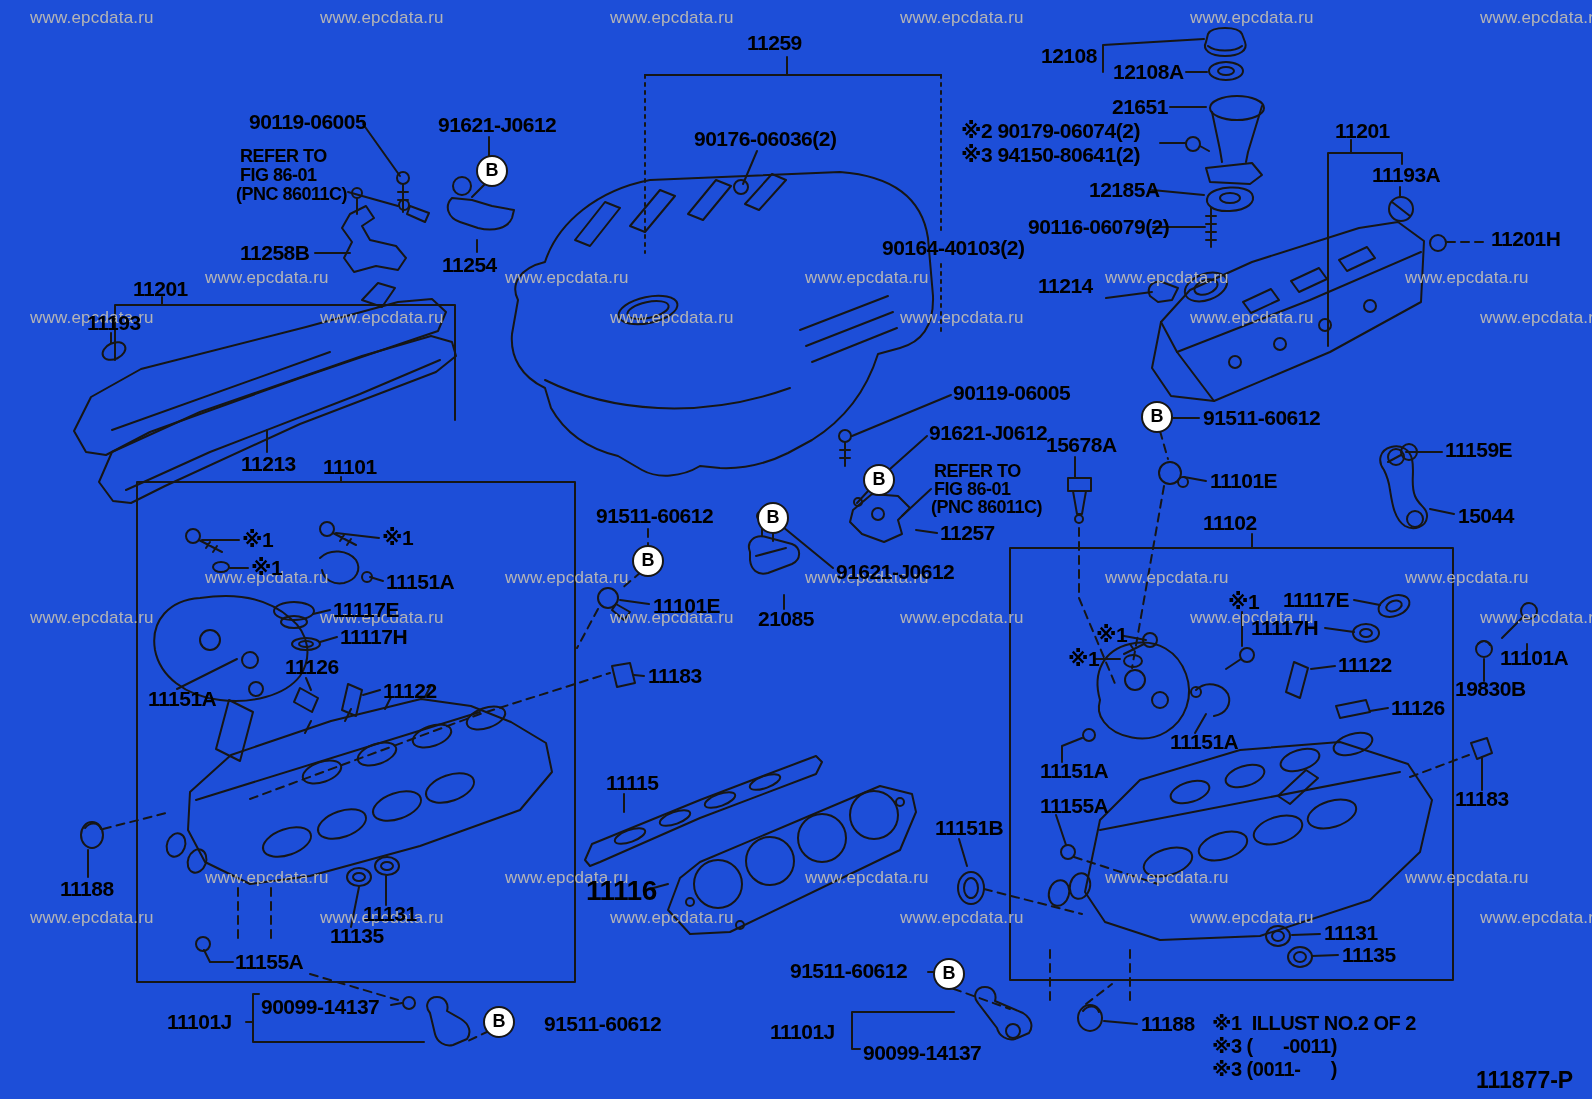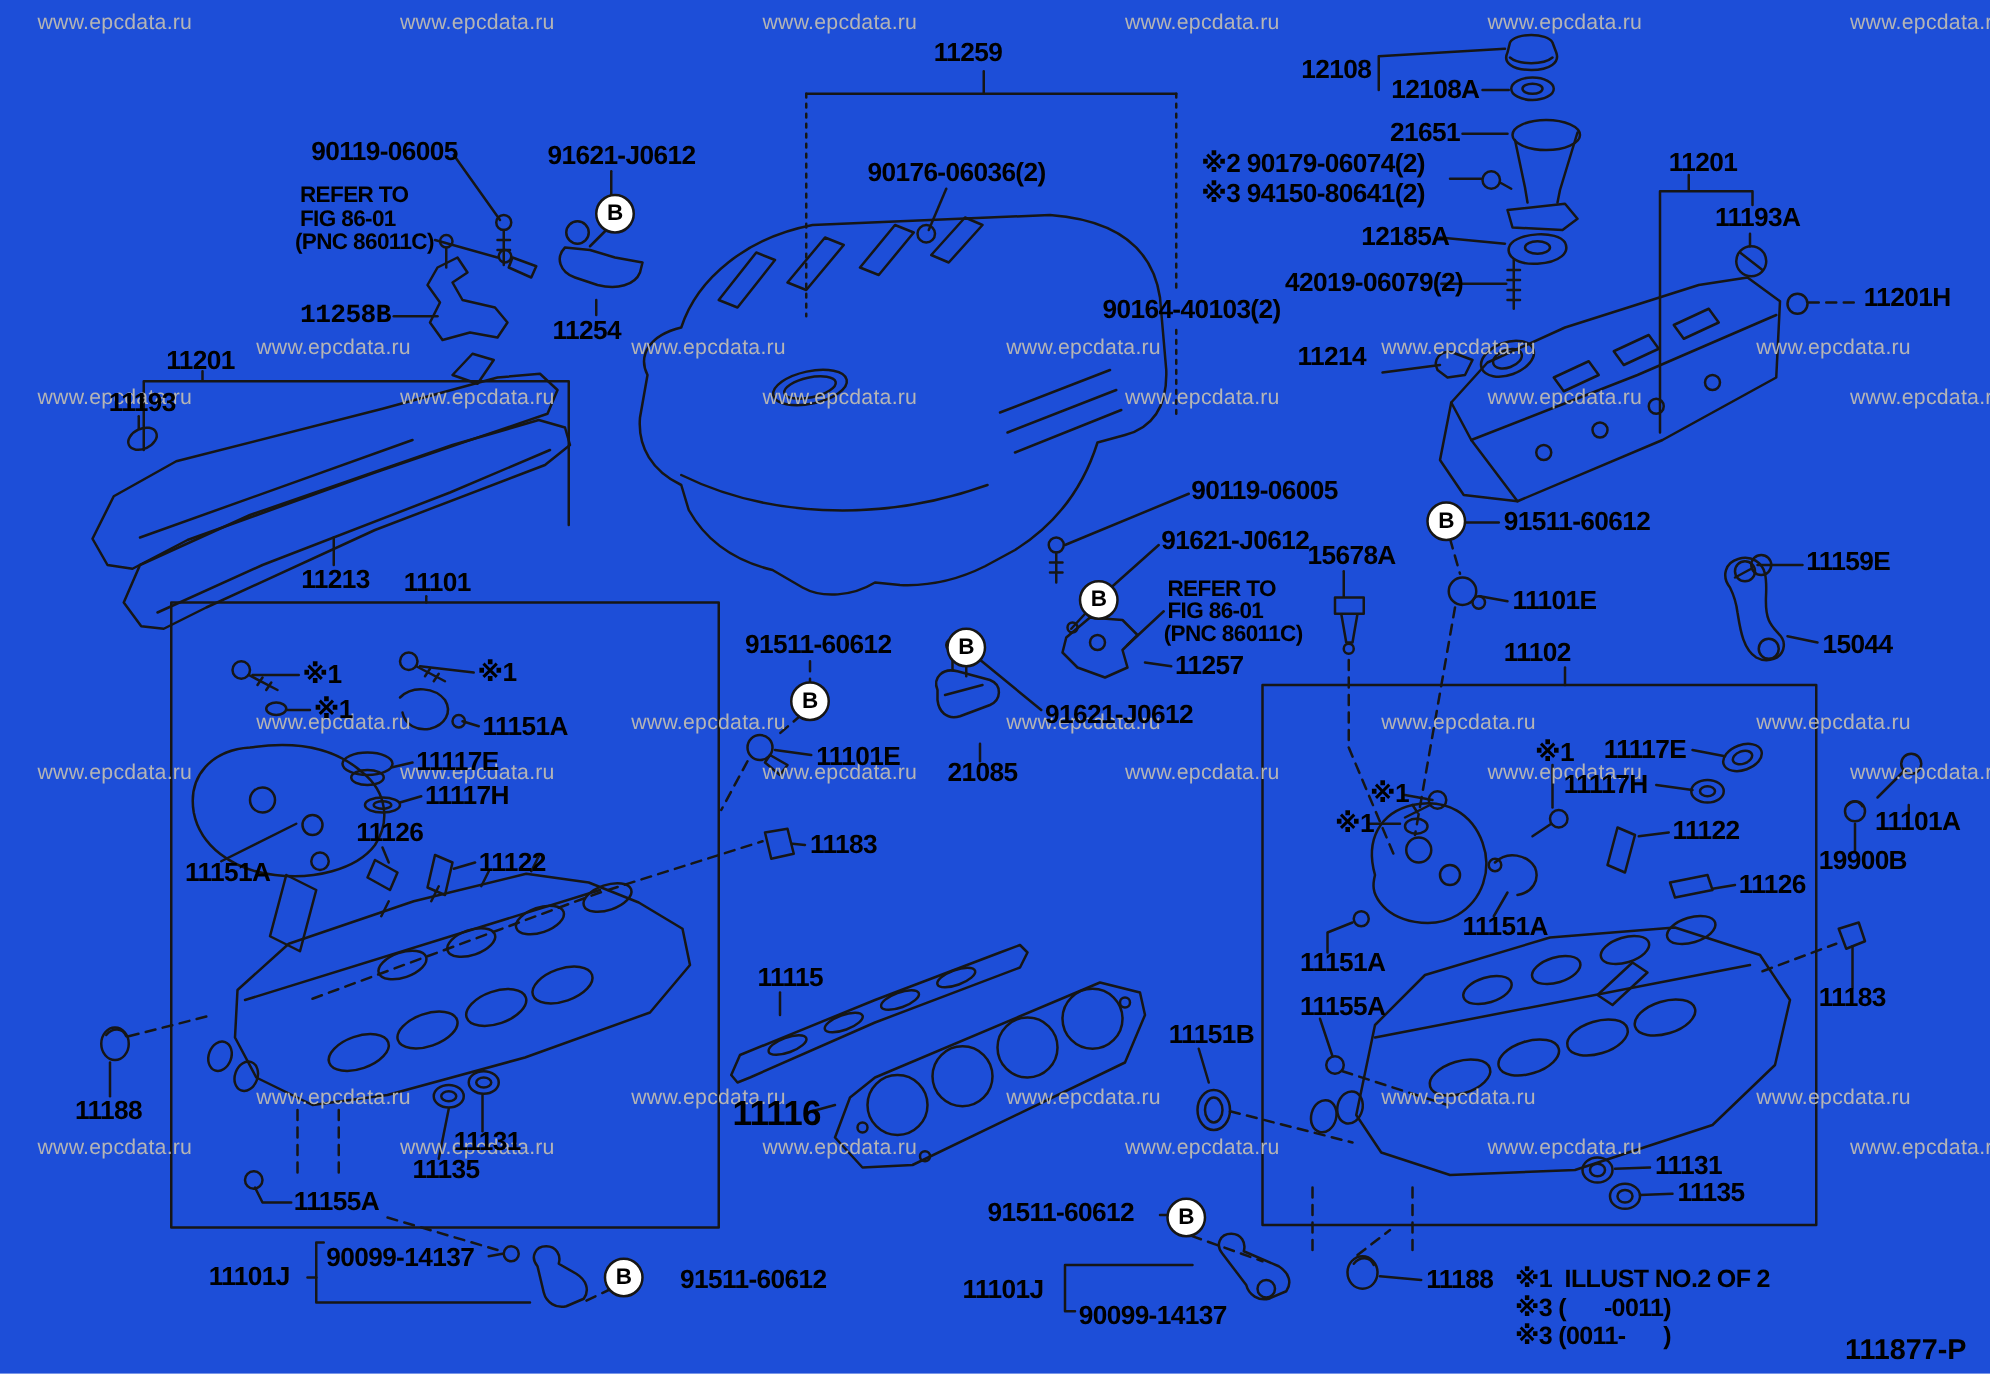--- a/index.html
+++ b/index.html
@@ -371,32 +371,32 @@
       <div class="wm" style="left: 610px; top: 918px;">www.epcdata.ru</div>
       <div class="wm" style="left: 900px; top: 918px;">www.epcdata.ru</div>
       <div class="wm" style="left: 1190px; top: 918px;">www.epcdata.ru</div>
       <div class="wm" style="left: 1480px; top: 918px;">www.epcdata.ru</div>
     </div>
   <div id="labels-layer">
       <div class="lbl" style="left: 249px; top: 122px; font-size: 21px;">90119-06005</div>
       <div class="lbl" style="left: 240px; top: 156px; font-size: 18px;">REFER TO</div>
       <div class="lbl" style="left: 240px; top: 175px; font-size: 18px;">FIG 86-01</div>
       <div class="lbl" style="left: 236px; top: 194px; font-size: 18px;">(PNC 86011C)</div>
-      <div class="lbl" style="left: 240px; top: 253px; font-size: 21px; font-family: Liberation Mono, monospace;">11258B</div>
+      <div class="lbl" style="left: 240px; top: 253px; font-size: 21px;">11258B</div>
       <div class="lbl" style="left: 438px; top: 125px; font-size: 21px;">91621-J0612</div>
       <div class="lbl" style="left: 442px; top: 265px; font-size: 21px;">11254</div>
       <div class="lbl" style="left: 747px; top: 43px; font-size: 21px;">11259</div>
       <div class="lbl" style="left: 694px; top: 139px; font-size: 21px;">90176-06036(2)</div>
       <div class="lbl" style="left: 1041px; top: 56px; font-size: 21px;">12108</div>
       <div class="lbl" style="left: 1113px; top: 72px; font-size: 21px;">12108A</div>
       <div class="lbl" style="left: 1112px; top: 107px; font-size: 21px;">21651</div>
       <div class="lbl" style="left: 961px; top: 131px; font-size: 21px;">※2 90179-06074(2)</div>
       <div class="lbl" style="left: 961px; top: 155px; font-size: 21px;">※3 94150-80641(2)</div>
       <div class="lbl" style="left: 1089px; top: 190px; font-size: 21px;">12185A</div>
-      <div class="lbl" style="left: 1028px; top: 227px; font-size: 21px;">42019-06079(2)</div>
+      <div class="lbl" style="left: 1028px; top: 227px; font-size: 21px;">90116-06079(2)</div>
       <div class="lbl" style="left: 882px; top: 248px; font-size: 21px;">90164-40103(2)</div>
       <div class="lbl" style="left: 1335px; top: 131px; font-size: 21px;">11201</div>
       <div class="lbl" style="left: 1372px; top: 175px; font-size: 21px;">11193A</div>
       <div class="lbl" style="left: 1491px; top: 239px; font-size: 21px;">11201H</div>
       <div class="lbl" style="left: 1038px; top: 286px; font-size: 21px;">11214</div>
       <div class="lbl" style="left: 133px; top: 289px; font-size: 21px;">11201</div>
       <div class="lbl" style="left: 87px; top: 323px; font-size: 21px;">11193</div>
       <div class="lbl" style="left: 241px; top: 464px; font-size: 21px;">11213</div>
       <div class="lbl" style="left: 323px; top: 467px; font-size: 21px;">11101</div>
       <div class="lbl" style="left: 953px; top: 393px; font-size: 21px;">90119-06005</div>
@@ -439,21 +439,21 @@
       <div class="lbl" style="left: 1228px; top: 602px; font-size: 21px;">※1</div>
       <div class="lbl" style="left: 1283px; top: 600px; font-size: 21px;">11117E</div>
       <div class="lbl" style="left: 1251px; top: 628px; font-size: 21px;">11117H</div>
       <div class="lbl" style="left: 1338px; top: 665px; font-size: 21px;">11122</div>
       <div class="lbl" style="left: 1391px; top: 708px; font-size: 21px;">11126</div>
       <div class="lbl" style="left: 1170px; top: 742px; font-size: 21px;">11151A</div>
       <div class="lbl" style="left: 1040px; top: 771px; font-size: 21px;">11151A</div>
       <div class="lbl" style="left: 1040px; top: 806px; font-size: 21px;">11155A</div>
       <div class="lbl" style="left: 935px; top: 828px; font-size: 21px;">11151B</div>
       <div class="lbl" style="left: 1500px; top: 658px; font-size: 21px;">11101A</div>
-      <div class="lbl" style="left: 1455px; top: 689px; font-size: 21px;">19900B</div>
+      <div class="lbl" style="left: 1455px; top: 689px; font-size: 21px;">19830B</div>
       <div class="lbl" style="left: 1455px; top: 799px; font-size: 21px;">11183</div>
       <div class="lbl" style="left: 1324px; top: 933px; font-size: 21px;">11131</div>
       <div class="lbl" style="left: 1342px; top: 955px; font-size: 21px;">11135</div>
       <div class="lbl" style="left: 790px; top: 971px; font-size: 21px;">91511-60612</div>
       <div class="lbl" style="left: 770px; top: 1032px; font-size: 21px;">11101J</div>
       <div class="lbl" style="left: 863px; top: 1053px; font-size: 21px;">90099-14137</div>
       <div class="lbl" style="left: 1141px; top: 1024px; font-size: 21px;">11188</div>
     </div>
   <div id="markers-layer">
       <div class="bmark" style="left: 492px; top: 171px;">B</div>

